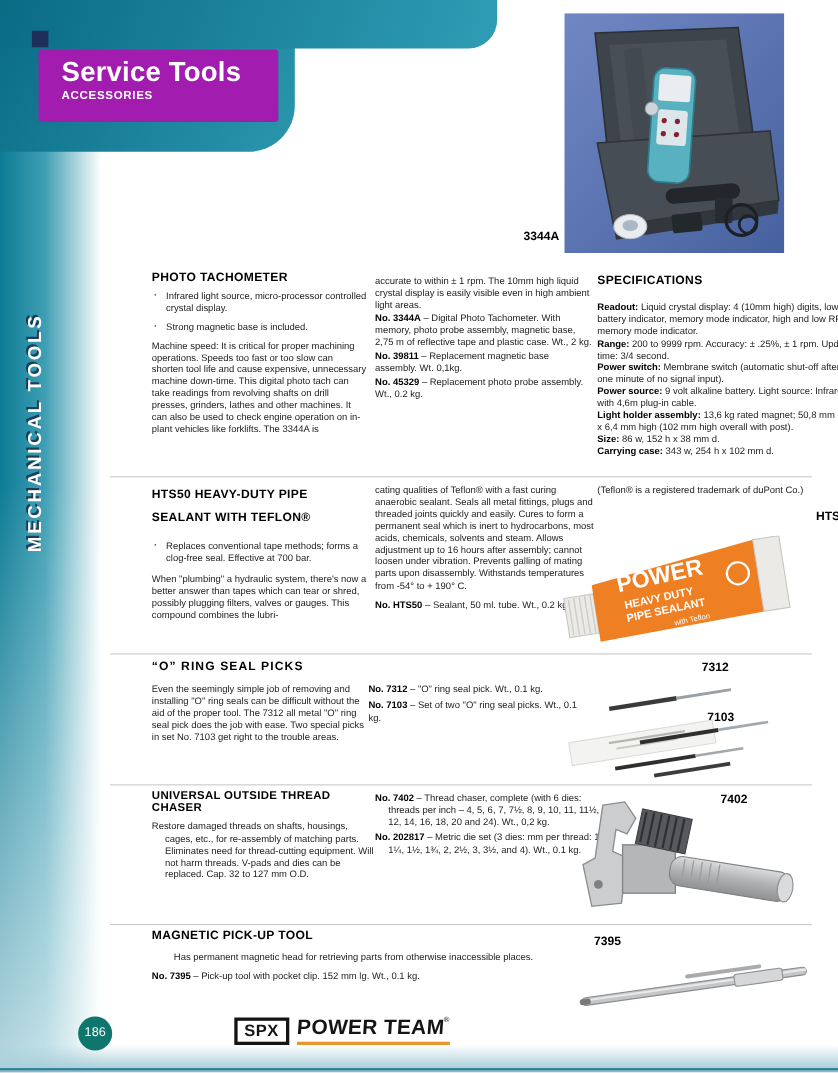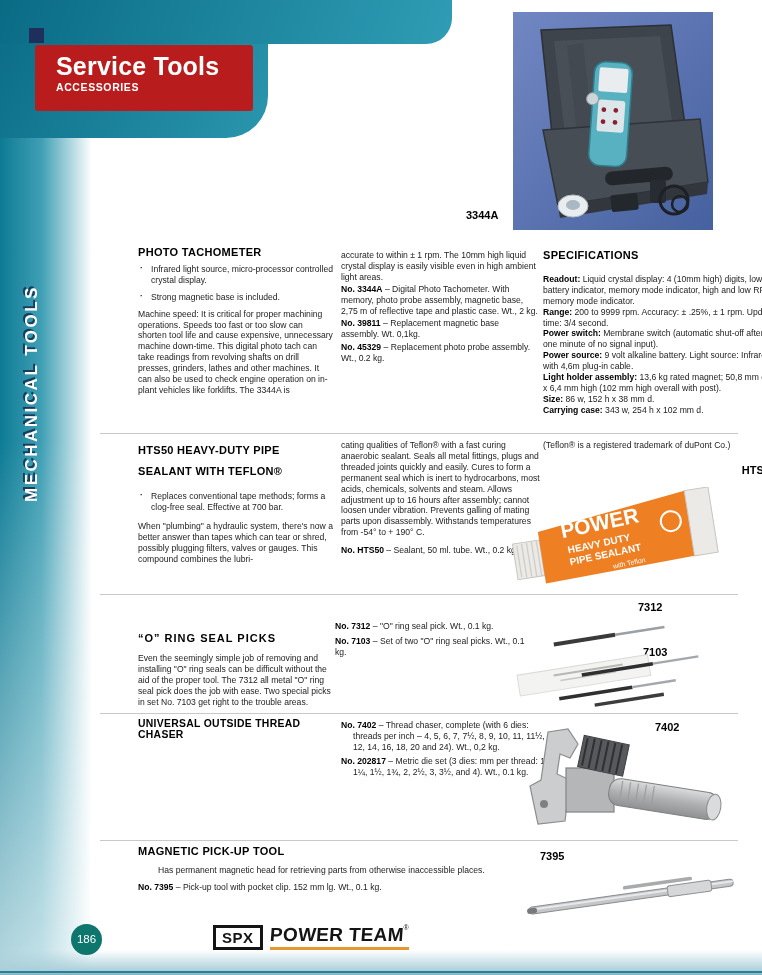--- a/index.html
+++ b/index.html
@@ -22,21 +22,21 @@
     border-bottom-right-radius:26px;
   }
   .header-block {
     position:absolute; left:0; top:0; width:268px; height:138px;
     background:linear-gradient(120deg,#0a6b85,#2a96ae);
     border-bottom-right-radius:42px;
   }
   .navy-square { position:absolute; left:29px; top:28px; width:15px; height:15px; background:#1f2f5c; }
   .banner {
     position:absolute; left:35px; top:45px; width:218px; height:66px;
-    background:#b91c1c; border-radius:3px; color:#fff; padding:7px 0 0 21px;
+    background:#a21caf; border-radius:3px; color:#fff; padding:7px 0 0 21px;
   }
   .banner-title { font-size:25px; font-weight:bold; letter-spacing:.2px; line-height:28px; }
   .banner-sub { font-size:10.5px; font-weight:bold; letter-spacing:.6px; margin-top:1px; }
   .vertical-label {
     position:absolute; left:22px; top:268px; height:252px; width:34px;
     writing-mode:vertical-rl; transform:rotate(180deg);
     font-size:17px; font-weight:bold; letter-spacing:2.5px; color:#ffffff;
     text-shadow:2px -2px 0 rgba(23,44,76,.85); text-align:center; white-space:nowrap;
   }
   .bottom-band {
@@ -116,21 +116,21 @@
         <circle cx="78" cy="88" r="6" fill="#cdd5d9" stroke="#8fa0a8"></circle>
       </g>
       <ellipse cx="60" cy="194" rx="15" ry="11" fill="#e9edf0" stroke="#b4bec5"></ellipse>
       <ellipse cx="60" cy="193" rx="7" ry="5" fill="#a9b8c2"></ellipse>
       <rect x="98" y="182" width="27" height="17" rx="2" fill="#23282d" transform="rotate(-6 111 190)"></rect>
       <rect x="137" y="168" width="16" height="23" rx="3" fill="#272c32"></rect>
       <circle cx="161" cy="188" r="14" fill="none" stroke="#1d2126" stroke-width="3"></circle>
       <circle cx="167" cy="192" r="8" fill="none" stroke="#1d2126" stroke-width="2.5"></circle>
     </svg>
   </div>
-  <div class="ref-label" style="left:466px; top:209px;">3344A</div>
+  <div class="ref-label" style="left:476px; top:209px;">3344A</div>
 
   <div class="col body-txt" style="left:100px; top:247px; width:195px;">
     <h3 class="sec-h">PHOTO TACHOMETER</h3>
     <p class="bullet">Infrared light source, micro-processor controlled crystal display.</p>
     <p class="bullet">Strong magnetic base is included.</p>
     <p class="para">Machine speed: It is critical for proper machining operations. Speeds too fast or too slow can shorten tool life and cause expensive, unnecessary machine down-time. This digital photo tach can take readings from revolving shafts on drill presses, grinders, lathes and other machines. It can also be used to check engine operation on in-plant vehicles like forklifts. The 3344A is</p>
   </div>
 
   <div class="col body-txt" style="left:303px; top:250px; width:197px;">
     <p class="para" style="margin-bottom:1px;">accurate to within ± 1 rpm. The 10mm high liquid crystal display is easily visible even in high ambient light areas.</p>
@@ -179,21 +179,21 @@
         <text x="62" y="70" font-size="10" font-weight="bold" fill="#ffffff" transform="rotate(-3 62 70)">PIPE SEALANT</text>
         <text x="104" y="80" font-size="7" fill="#ffffff" transform="rotate(-3 104 80)">with Teflon</text>
         <circle cx="168" cy="42" r="10" fill="none" stroke="#ffffff" stroke-width="2"></circle>
         <rect x="186" y="14" width="24" height="66" fill="#eceae6" stroke="#c7c5c0"></rect>
       </g>
     </svg>
   </div>
 
   <div class="rule" style="top:594px;"></div>
 
-  <div class="col body-txt" style="left:100px; top:633px; width:196px;">
+  <div class="col body-txt" style="left:100px; top:601px; width:196px;">
     <h3 class="sec-h" style="margin-bottom:9px; letter-spacing:1px;">“O” RING SEAL PICKS</h3>
     <p class="para">Even the seemingly simple job of removing and installing "O" ring seals can be difficult without the aid of the proper tool. The 7312 all metal "O" ring seal pick does the job with ease. Two special picks in set No. 7103 get right to the trouble areas.</p>
   </div>
   <div class="col body-txt" style="left:297px; top:621px; width:200px;">
     <p class="item" style="margin-bottom:4px;"><b>No. 7312</b><span> – "O" ring seal pick. Wt., 0.1 kg.</span></p>
     <p class="item"><b>No. 7103</b><span> – Set of two "O" ring seal picks. Wt., 0.1 kg.</span></p>
   </div>
 
   <div class="ref-label" style="left:638px; top:601px;">7312</div>
   <div class="ref-label" style="left:643px; top:646px;">7103</div>
@@ -214,20 +214,21 @@
         <rect x="126" y="80.5" width="44" height="2.4" fill="#a2a8ac"></rect>
         <rect x="86" y="92" width="70" height="3.4" fill="#3c3c3c"></rect>
       </g>
     </svg>
   </div>
 
   <div class="rule" style="top:713px;"></div>
 
   <div class="col body-txt" style="left:100px; top:719px; width:203px;">
     <h3 class="sec-h" style="font-size:10.4px; margin-bottom:5px;">UNIVERSAL OUTSIDE THREAD CHASER</h3>
+    <p class="para hang">Restore damaged threads on shafts, housings, cages, etc., for re-assembly of matching parts. Eliminates need for thread-cutting equipment. Will not harm threads. V-pads and dies can be replaced. Cap. 32 to 127 mm O.D.</p>
   </div>
   <div class="col body-txt" style="left:303px; top:720px; width:207px;">
     <p class="item hang" style="margin-bottom:3px;"><b>No. 7402</b><span> – Thread chaser, complete (with 6 dies: threads per inch –  4, 5, 6, 7, 7½, 8, 9, 10, 11, 11½, 12, 14, 16, 18, 20 and 24). Wt., 0,2 kg.</span></p>
     <p class="item hang"><b>No. 202817</b><span> – Metric die set (3 dies: mm per thread: 1, 1¼, 1½, 1¾, 2, 2½, 3, 3½, and 4). Wt., 0.1 kg.</span></p>
   </div>
 
   <div class="ref-label" style="left:655px; top:721px;">7402</div>
 
   <div class="photo" style="left:508px; top:724px; width:230px; height:112px;">
     <svg width="230" height="112" viewBox="0 0 230 112">

